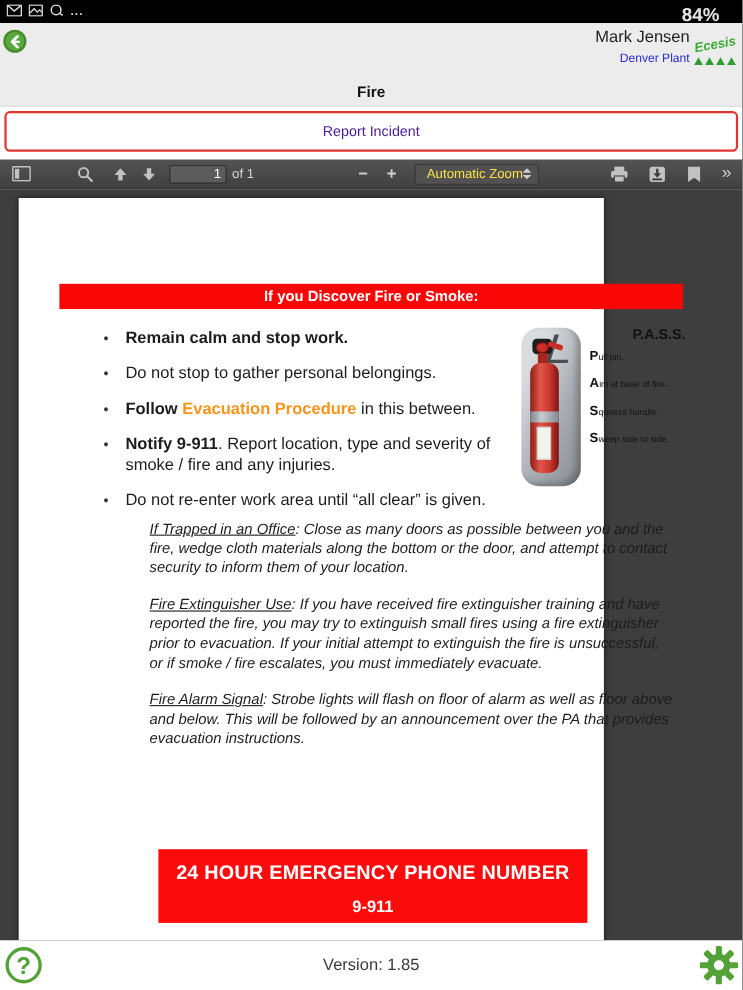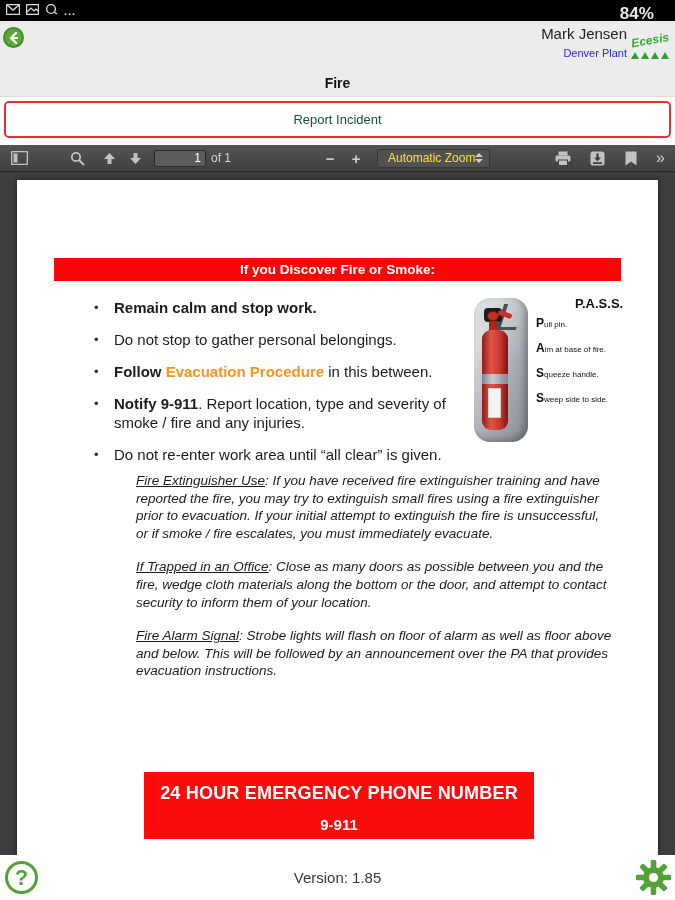--- a/index.html
+++ b/index.html
@@ -44,21 +44,21 @@
   }
   .logo-trees { position:absolute; bottom:2px; left:2px; display:flex; gap:2px; }
   .logo-trees i { width:0; height:0; border-left:4px solid transparent; border-right:4px solid transparent; border-bottom:7px solid #2f9e34; }
   .page-title { position:absolute; bottom:5px; width:100%; text-align:center; font-size:14px; font-weight:bold; color:#111; }
 
   
   .report-row { position:absolute; top:98px; left:0; width:675px; height:47px; background:#fff; }
   .report-btn {
     position:absolute; top:3px; left:4px; right:4px; height:37px;
     background:#fff; border:2px solid #e23333; border-radius:5px;
-    color:#14532d; font-size:13px; font-family:"Liberation Sans",sans-serif; cursor:pointer;
+    color:#4c1d95; font-size:13px; font-family:"Liberation Sans",sans-serif; cursor:pointer;
   }
 
   
   .pdf-toolbar {
     position:absolute; top:145px; left:0; width:675px; height:27px;
     background:linear-gradient(#535353,#404040); border-bottom:1px solid #242424;
     display:flex; align-items:center; color:#c9c9c9; font-size:12px;
   }
   .tb-btn { display:flex; align-items:center; justify-content:center; width:26px; height:22px; cursor:pointer; }
   .tb-btn svg { fill:#c2c2c2; stroke:#c2c2c2; }
@@ -75,21 +75,21 @@
   .updown { display:flex; flex-direction:column; gap:2px; }
   .updown i { width:0; height:0; border-left:4px solid transparent; border-right:4px solid transparent; }
   .updown .u { border-bottom:4px solid #cfcfcf; }
   .updown .d { border-top:4px solid #cfcfcf; }
   .tb-right { margin-left:auto; display:flex; align-items:center; gap:8px; padding-right:6px; }
   .chevrons { font-size:16px; color:#cfcfcf; cursor:pointer; padding:0 4px; }
 
   
   .pdf-viewer { position:absolute; top:172px; left:0; width:675px; height:683px; background:#3e3e3e; overflow:hidden; }
   .pdf-page {
-    position:absolute; top:8px; left:17px; width:641px; height:675px; background:#fff;
+    position:absolute; top:8px; left:17px; width:532px; height:675px; background:#fff;
     box-shadow:0 0 6px rgba(0,0,0,.6);
   }
   .banner {
     position:absolute; left:37px; top:78px; width:567px; height:23px; background:#fb0606;
     color:#fff; font-weight:bold; font-size:13.5px; text-align:center; line-height:23px;
   }
   .bullets { position:absolute; left:73px; top:118px; width:392px; list-style:none; }
   .bullets li {
     position:relative; padding-left:24px; font-size:15px; line-height:19px; color:#1c1c1c; margin-bottom:13px;
   }
@@ -299,22 +299,22 @@
           <div id="pass-steps">
               <div class="pass-step"><span class="big">P</span>ull pin.</div>
               <div class="pass-step"><span class="big">A</span>im at base of fire.</div>
               <div class="pass-step"><span class="big">S</span>queeze handle.</div>
               <div class="pass-step"><span class="big">S</span>weep side to side.</div>
             </div>
         </div>
       </div>
 
       <div class="paras" id="para-list">
+          <div class="para"><span class="lead">If Trapped in an Office</span>: Close as many doors as possible between you and the fire, wedge cloth materials along the bottom or the door, and attempt to contact security to inform them of your location.</div>
           <div class="para"><span class="lead">Fire Extinguisher Use</span>:  If you have received fire extinguisher training and have reported the fire, you may try to extinguish small fires using a fire extinguisher prior to evacuation.  If your initial attempt to extinguish the fire is unsuccessful, or if smoke / fire escalates, you must immediately evacuate.</div>
-          <div class="para"><span class="lead">If Trapped in an Office</span>: Close as many doors as possible between you and the fire, wedge cloth materials along the bottom or the door, and attempt to contact security to inform them of your location.</div>
           <div class="para"><span class="lead">Fire Alarm Signal</span>: Strobe lights will flash on floor of alarm as well as floor above and below.  This will be followed by an announcement over the PA that provides evacuation instructions.</div>
         </div>
 
       <div class="emergency">
         <div class="em-line1">24 HOUR EMERGENCY PHONE NUMBER</div>
         <div class="em-line2">9-911</div>
       </div>
 
     </div>
   </div>

